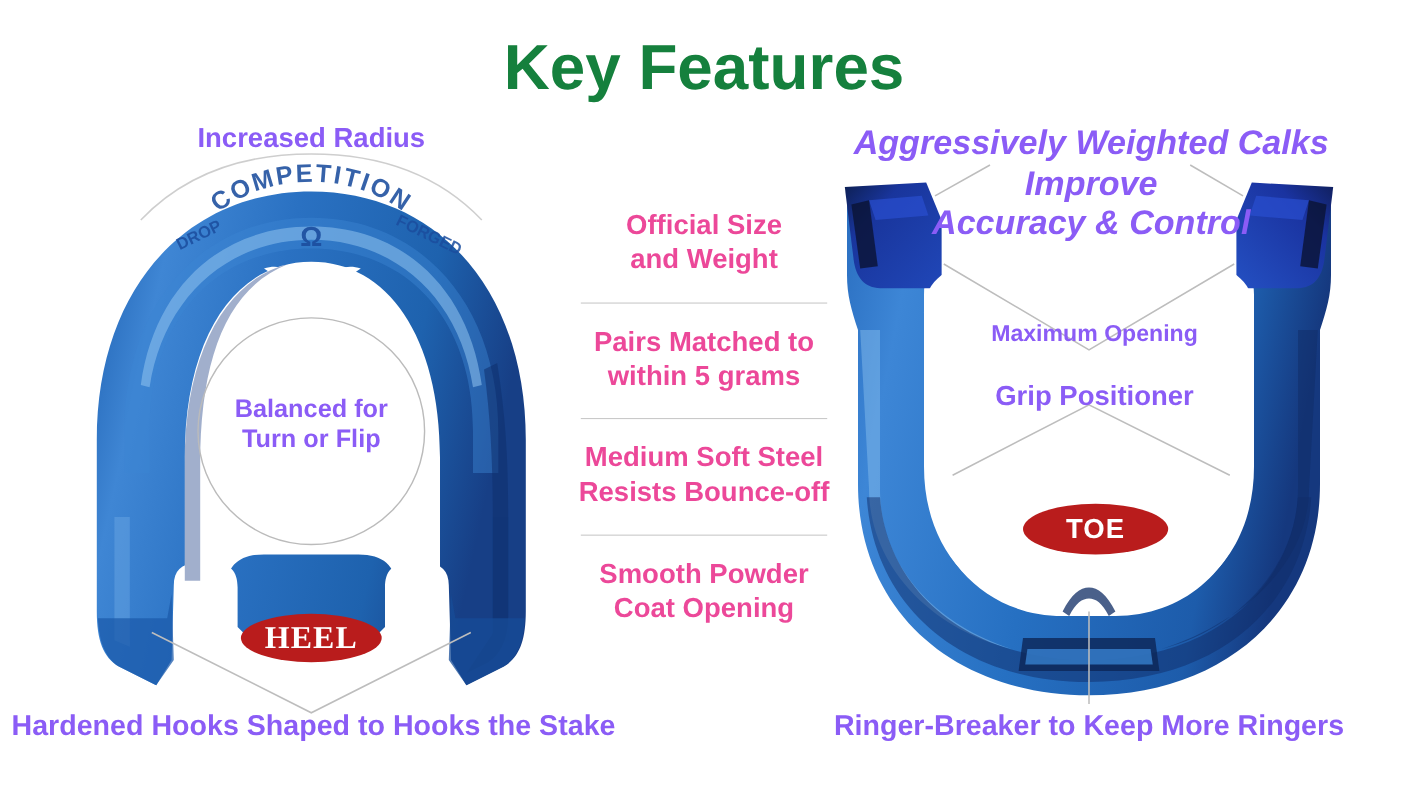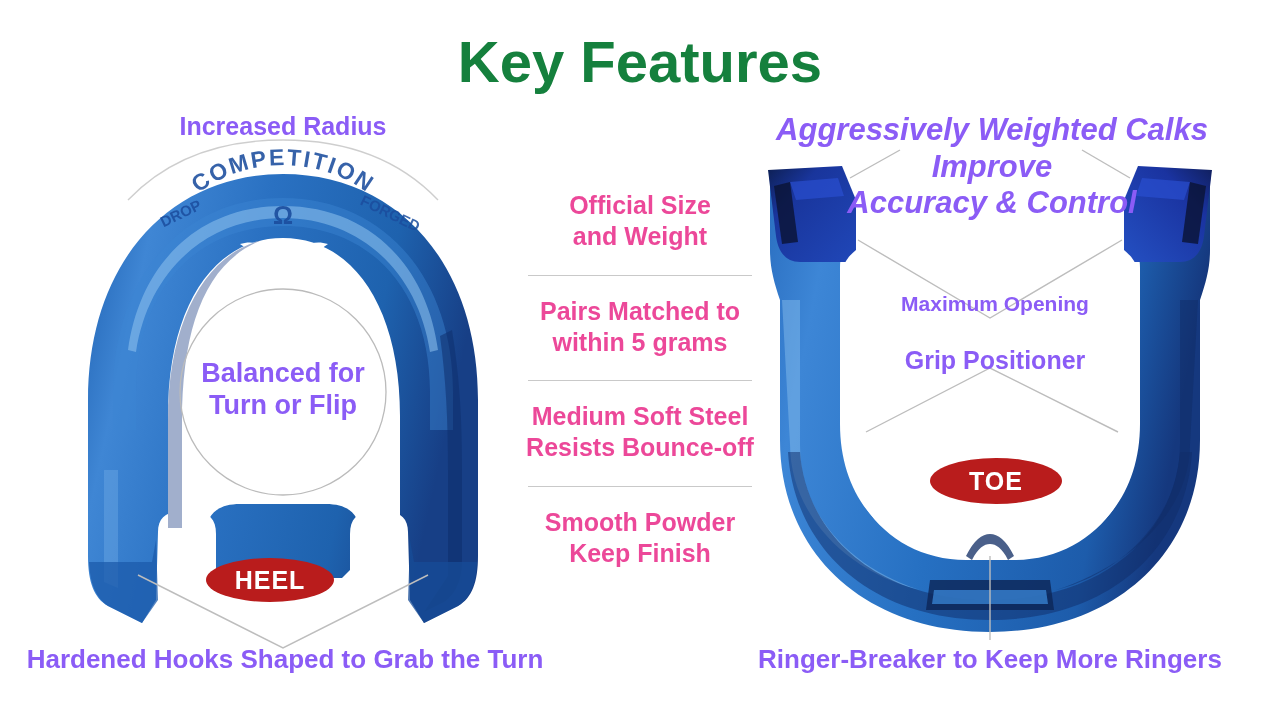--- a/index.html
+++ b/index.html
@@ -64,21 +64,21 @@
     position:absolute;
     background:#b91c1c;
     border-radius:50%;
     color:#ffffff;
     font-weight:bold;
     display:flex;
     align-items:center;
     justify-content:center;
     letter-spacing:1px;
   }
-  #badge-heel{ left:206px; top:558px; width:128px; height:44px; font-size:25px; }
+  #badge-heel{ left:219px; top:558px; width:128px; height:44px; font-size:29px;font-family:Liberation Serif, serif; }
   #badge-toe { left:930px; top:458px; width:132px; height:46px; font-size:25px; }
 
   
   .svgwrap{position:absolute; left:0; top:0; width:1280px; height:728px; pointer-events:none;}
   .leader{stroke:#bdbdbd; stroke-width:1.4; fill:none;}
   .thincircle{stroke:#bbbbbb; stroke-width:1.3; fill:none;}
 
   
   .emboss{
     fill:#1b4d9e;
@@ -500,39 +500,39 @@
 
     <path class="leader" d="M 850 178 L 900 150"></path>
     <path class="leader" d="M 1130 178 L 1082 150"></path>
     <path class="leader" d="M 858 240 L 990 318 L 1122 240"></path>
     <path class="leader" d="M 866 432 L 990 368 L 1118 432"></path>
     <path class="leader" d="M 990 556 L 990 640"></path>
   </svg>
 
   <div class="lbl" style="left:118px; top:112px; width:330px; font-size:25px;">Increased Radius</div>
 
-  <div class="lbl" style="left:163px; top:358px; width:240px; font-size:27px;">Balanced for
+  <div class="lbl" style="left:163px; top:358px; width:240px; font-size:23px;">Balanced for
 Turn or Flip</div>
 
-  <div class="lbl" style="left:10px; top:644px; width:550px; font-size:26px;">Hardened Hooks Shaped to Grab the Turn</div>
+  <div class="lbl" style="left:10px; top:644px; width:550px; font-size:26px;">Hardened Hooks Shaped to Hooks the Stake</div>
 
   <div class="badge" id="badge-heel">HEEL</div>
 
   <div id="center-col">
     <div class="feat">Official Size
 and Weight</div>
     <div class="rule"></div>
     <div class="feat">Pairs Matched to
 within 5 grams</div>
     <div class="rule"></div>
     <div class="feat">Medium Soft Steel
 Resists Bounce-off</div>
     <div class="rule"></div>
     <div class="feat">Smooth Powder
-Keep Finish</div>
+Coat Opening</div>
   </div>
 
   <div class="lbl" style="left:752px; top:112px; width:480px; font-size:31px;font-style:italic;">Aggressively Weighted Calks Improve
 Accuracy &amp; Control</div>
 
   <div class="lbl" style="left:870px; top:272px; width:250px; font-size:21px;margin-top:20px;">Maximum Opening</div>
 
   <div class="lbl" style="left:740px; top:644px; width:500px; font-size:26px;">Ringer-Breaker to Keep More Ringers</div>
 
   <div class="lbl" style="left:880px; top:346px; width:230px; font-size:25px;">Grip Positioner</div>

